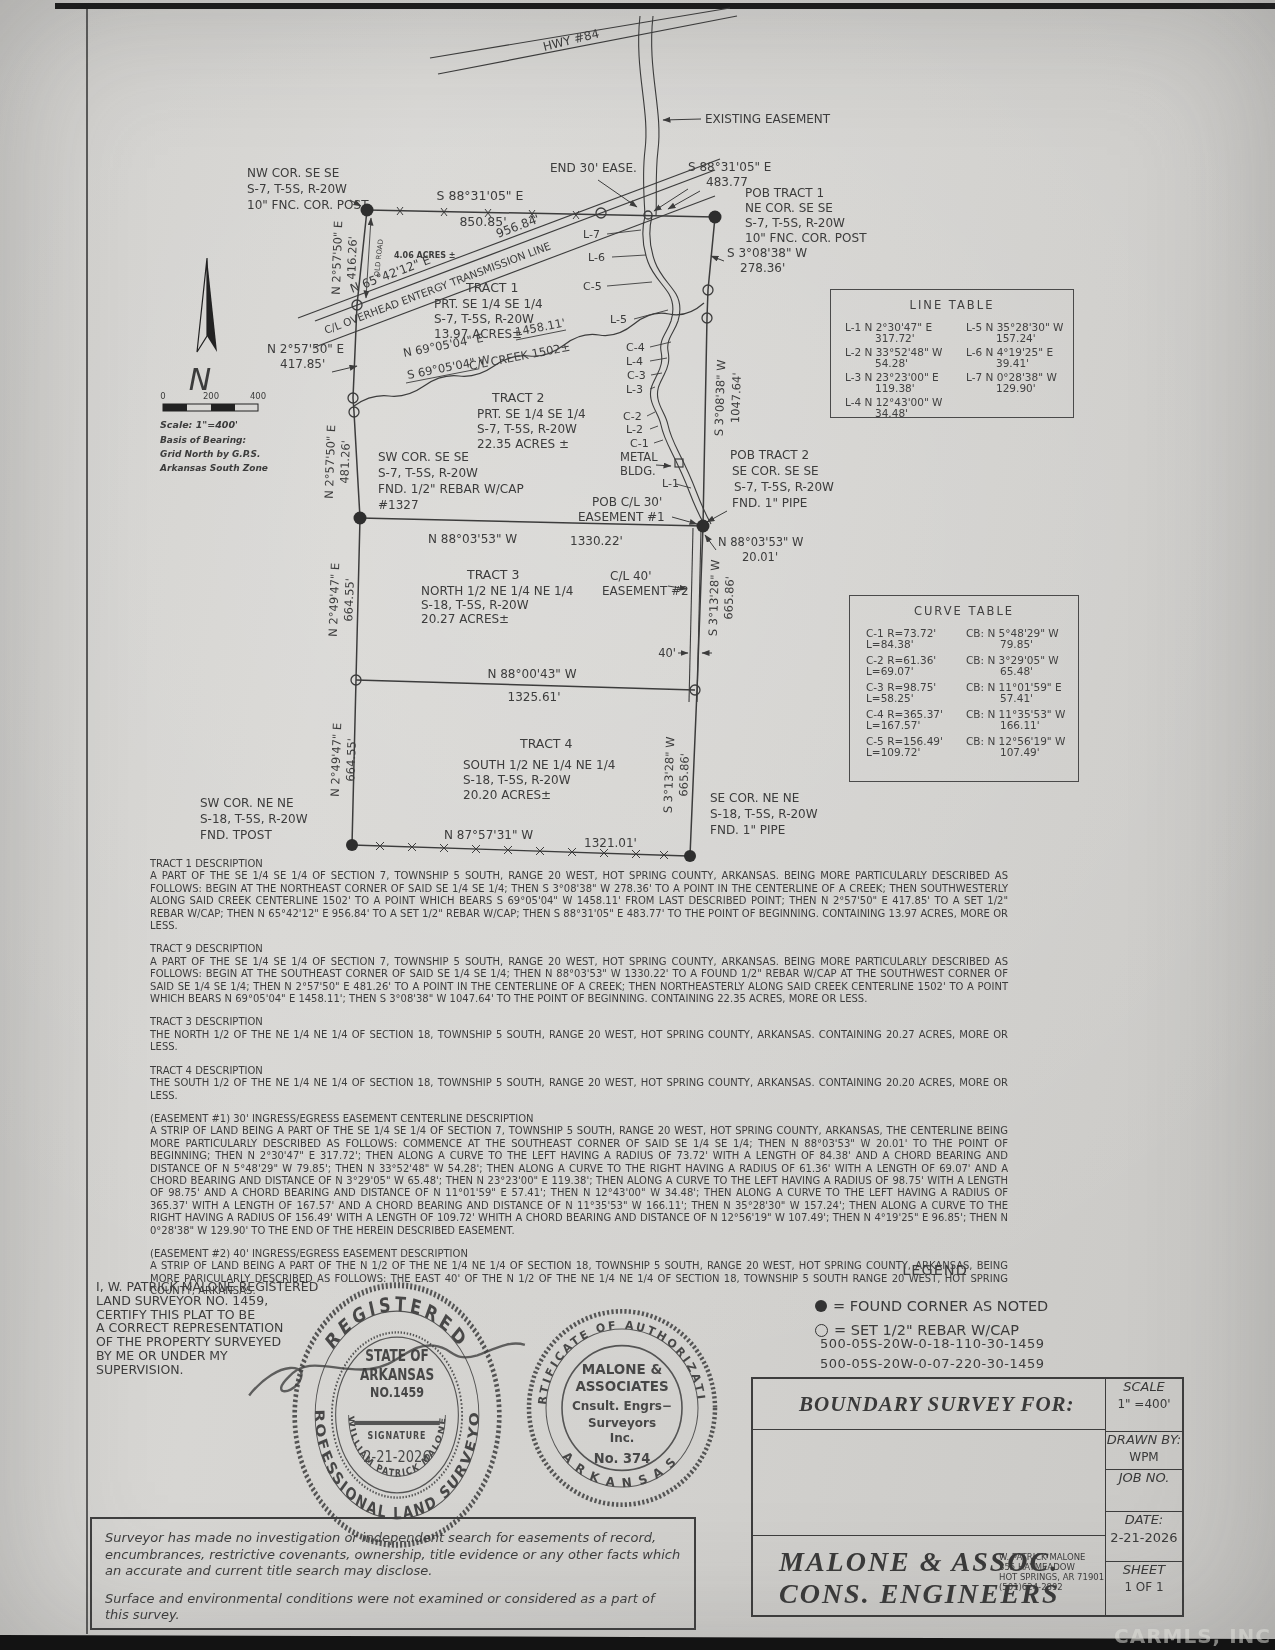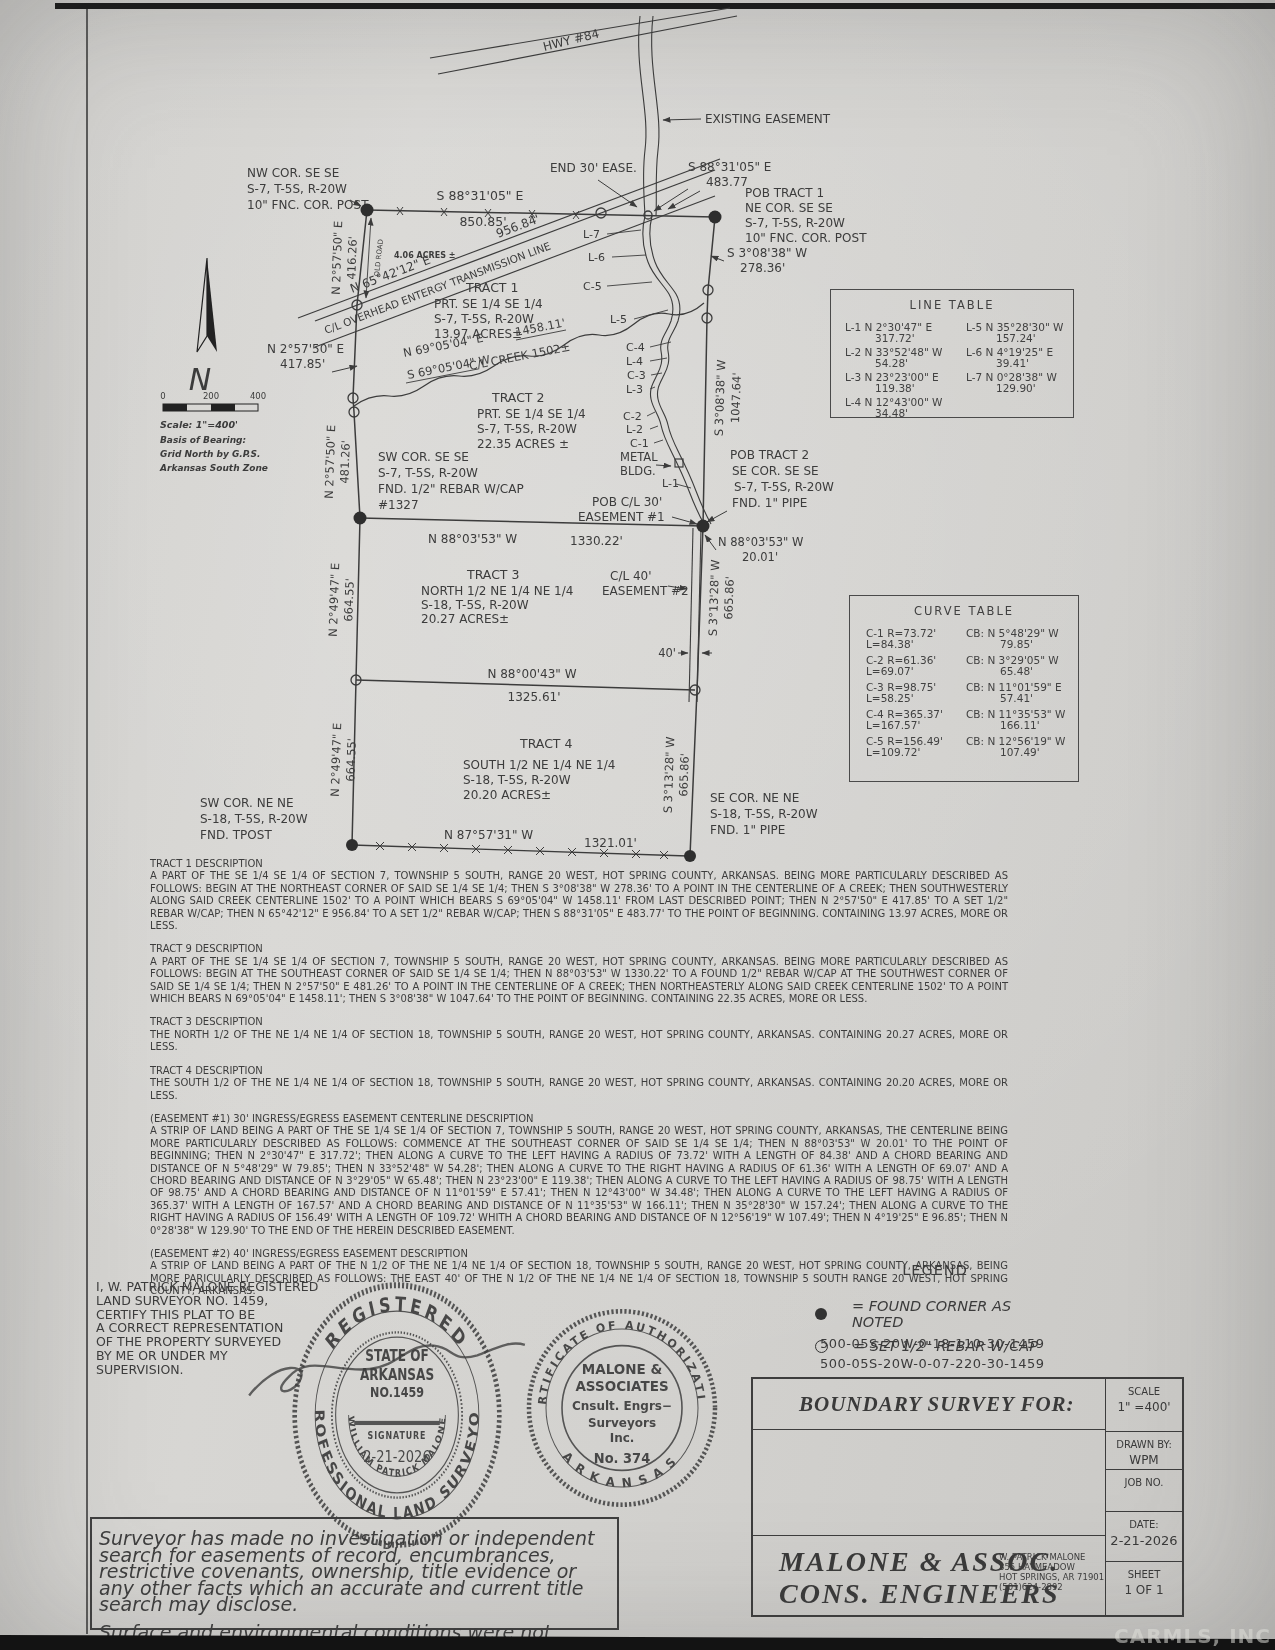--- a/index.html
+++ b/index.html
@@ -20,37 +20,37 @@
   .lt-ent .d{padding-left:30px;}
   .ct-rows{margin-top:10px;padding-left:16px;}
   .ct-row{display:grid;grid-template-columns:100px 1fr;margin-bottom:5px;line-height:11px;}
   .ct-row .cd{padding-left:34px;}
   .desc{position:absolute;left:150px;top:858px;width:858px;font-size:10px;line-height:12.4px;color:#3d3d3d;}
   .desc .sec{margin-bottom:11px;}
   .desc .body{text-align:justify;}
   .cert{position:absolute;left:96px;top:1280px;width:252px;font-size:12.5px;line-height:13.8px;white-space:pre-line;color:#3d3d3d;}
   .legend{position:absolute;left:815px;top:1262px;width:240px;font-size:14.5px;color:#3b3b3b;}
   .legend .ttl{text-align:center;letter-spacing:1px;margin-bottom:20px;}
-  .legend .row{display:flex;align-items:center;gap:25px;margin-bottom:8px;font-style:italic;}
+  .legend .row{display:flex;align-items:center;gap:6px;margin-bottom:8px;}
   .sym-found{width:12px;height:12px;border-radius:50%;background:#333;flex:none;}
   .sym-set{width:11px;height:11px;border-radius:50%;border:1.7px solid #333;flex:none;}
   .ids{position:absolute;left:820px;top:1334px;font-size:13px;line-height:20px;letter-spacing:0.5px;color:#3b3b3b;}
   .tblock{position:absolute;left:751px;top:1377px;width:429px;height:236px;border:2px solid #3d3d3d;display:flex;}
   .tb-left{width:352px;border-right:1.5px solid #3d3d3d;display:flex;flex-direction:column;}
   .tb-head{height:51px;border-bottom:1.5px solid #3d3d3d;font-family:"Liberation Serif",serif;font-style:italic;font-weight:bold;font-size:21px;letter-spacing:1px;padding:13px 0 0 46px;box-sizing:border-box;}
   .tb-blank{height:105px;border-bottom:1.5px solid #3d3d3d;}
   .tb-firm{flex:1;position:relative;}
   .tb-firm .fl{position:absolute;left:26px;font-family:"Liberation Serif",serif;font-style:italic;font-weight:bold;font-size:28px;letter-spacing:2px;}
   .tb-firm .addr{position:absolute;left:246px;top:16px;font-size:8.5px;line-height:10px;color:#3d3d3d;}
   .tb-right{flex:1;display:flex;flex-direction:column;}
   .tb-cell{border-bottom:1.5px solid #3d3d3d;text-align:center;box-sizing:border-box;}
   .tb-cell:last-child{border-bottom:none;}
-  .tb-cell .lab{font-size:10px;margin-top:7px;}
+  .tb-cell .lab{font-size:13px;font-style:italic;}
   .tb-cell .val{font-size:12px;margin-top:3px;}
-  .disc{position:absolute;left:90px;top:1517px;width:529px;height:113px;border:2px solid #3f3f3f;box-sizing:border-box;padding:11px 7px;font-style:italic;font-size:19px;line-height:16.5px;color:#3e3e3e;}
+  .disc{position:absolute;left:90px;top:1517px;width:606px;height:113px;border:2px solid #3f3f3f;box-sizing:border-box;padding:11px 13px;font-style:italic;font-size:13px;line-height:16.5px;color:#3e3e3e;}
   .disc p{margin:0 0 11px 0;}
   .wm{position:absolute;right:4px;bottom:2px;font-weight:bold;font-size:20px;letter-spacing:1px;color:rgba(222,222,216,0.55);z-index:6;}
   .edge-top{position:absolute;left:55px;right:0;top:3px;height:6px;background:#171717;}
   .edge-bottom{position:absolute;left:0;right:0;bottom:0;height:20px;background:#131313;clip-path:polygon(0 25%,100% 45%,100% 100%,0 100%);z-index:5;}
   .neatline{position:absolute;left:86px;top:9px;bottom:16px;width:0;border-left:2px solid #333;opacity:.75;}
   .seal{position:absolute;opacity:.92;}
 </style>
 </head>
 <body>
 

